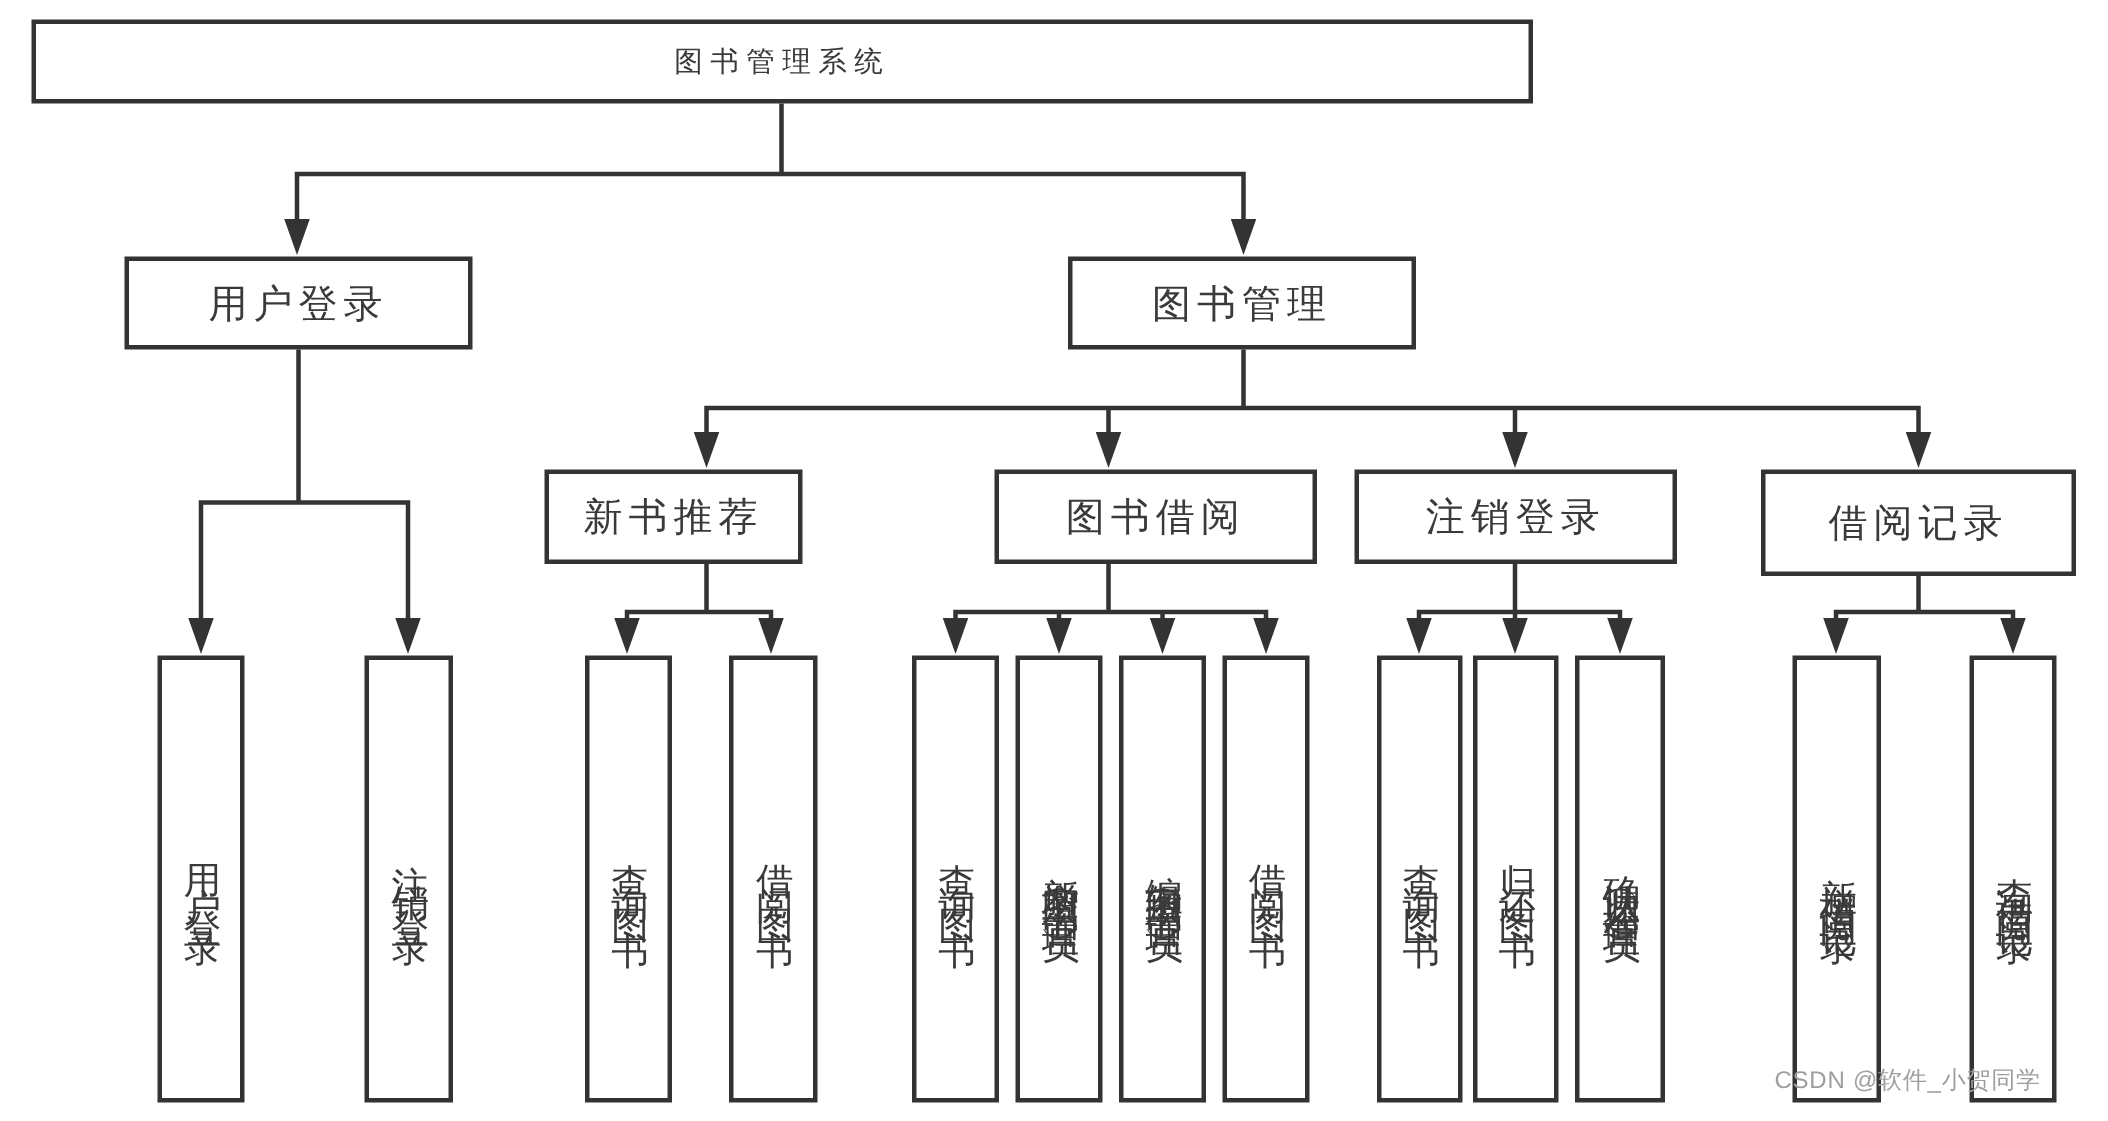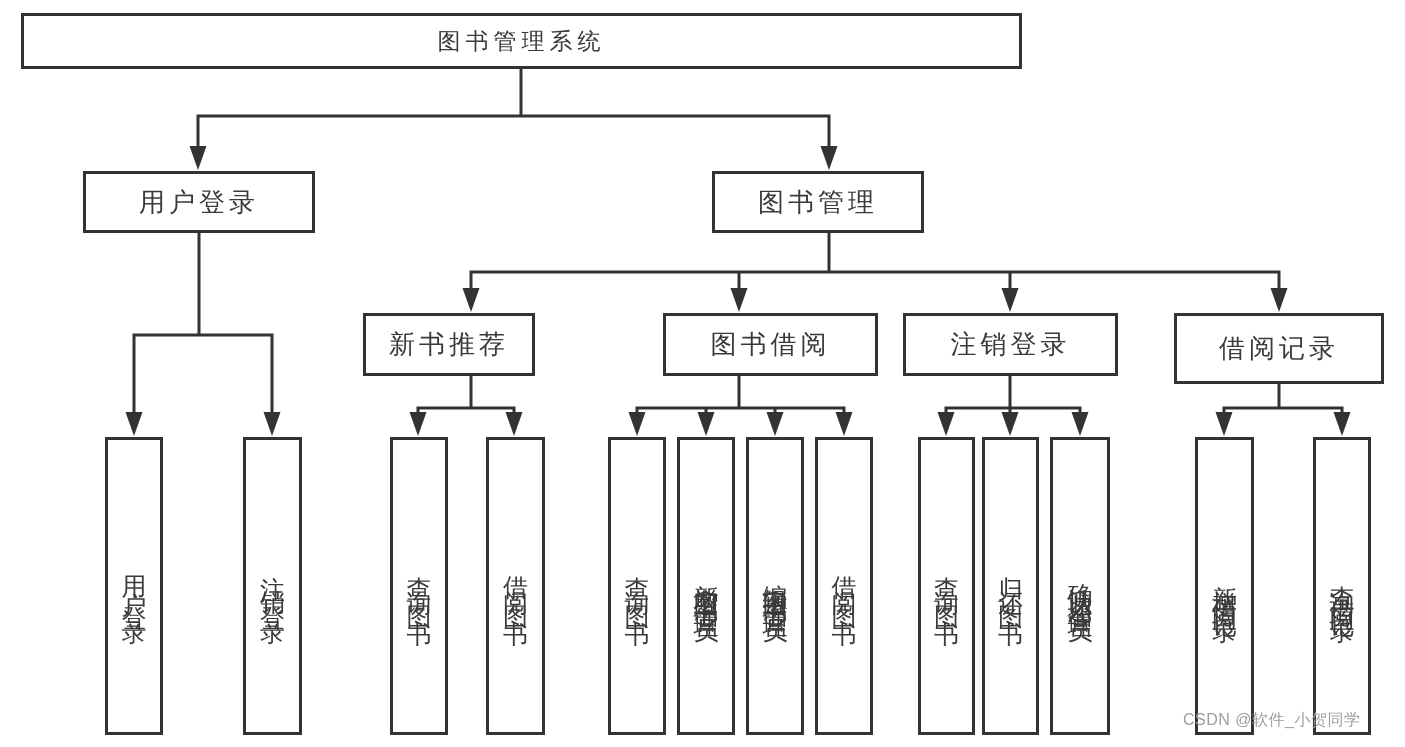--- a/index.html
+++ b/index.html
@@ -30,21 +30,21 @@
     align-items: center;
     justify-content: center;
     z-index: 1;
   }
   .node-h {
     font-size: 26px;
     letter-spacing: 4px;
     white-space: nowrap;
   }
   .node-root {
-    font-size: 23px;
+    font-size: 19px;
     letter-spacing: 5px;
   }
   .node-v {
     font-size: 25px;
   }
   .node-v .vtext {
     writing-mode: vertical-rl;
     text-orientation: mixed;
     white-space: nowrap;
     line-height: 1;
@@ -91,21 +91,21 @@
       <polygon points="1333.5,412 1350.5,412 1342,436" fill="#333333"></polygon>
     </svg>
 
   <div class="node node-h node-root" style="left:21px; top:13px; width:1001px; height:56px;">
     <span>图书管理系统</span>
   </div>
 
   <div class="node node-h" style="left:83px; top:171px; width:232px; height:62px;">
     <span>用户登录</span>
   </div>
-  <div class="node node-h" style="left:712px; top:171px; width:212px; height:62px;">
+  <div class="node node-h" style="left:712px; top:171px; width:232px; height:62px;">
     <span>图书管理</span>
   </div>
 
   <div class="node node-h" style="left:363px; top:313px; width:172px; height:63px;">
     <span>新书推荐</span>
   </div>
   <div class="node node-h" style="left:663px; top:313px; width:215px; height:63px;">
     <span>图书借阅</span>
   </div>
   <div class="node node-h" style="left:903px; top:313px; width:215px; height:63px;">

